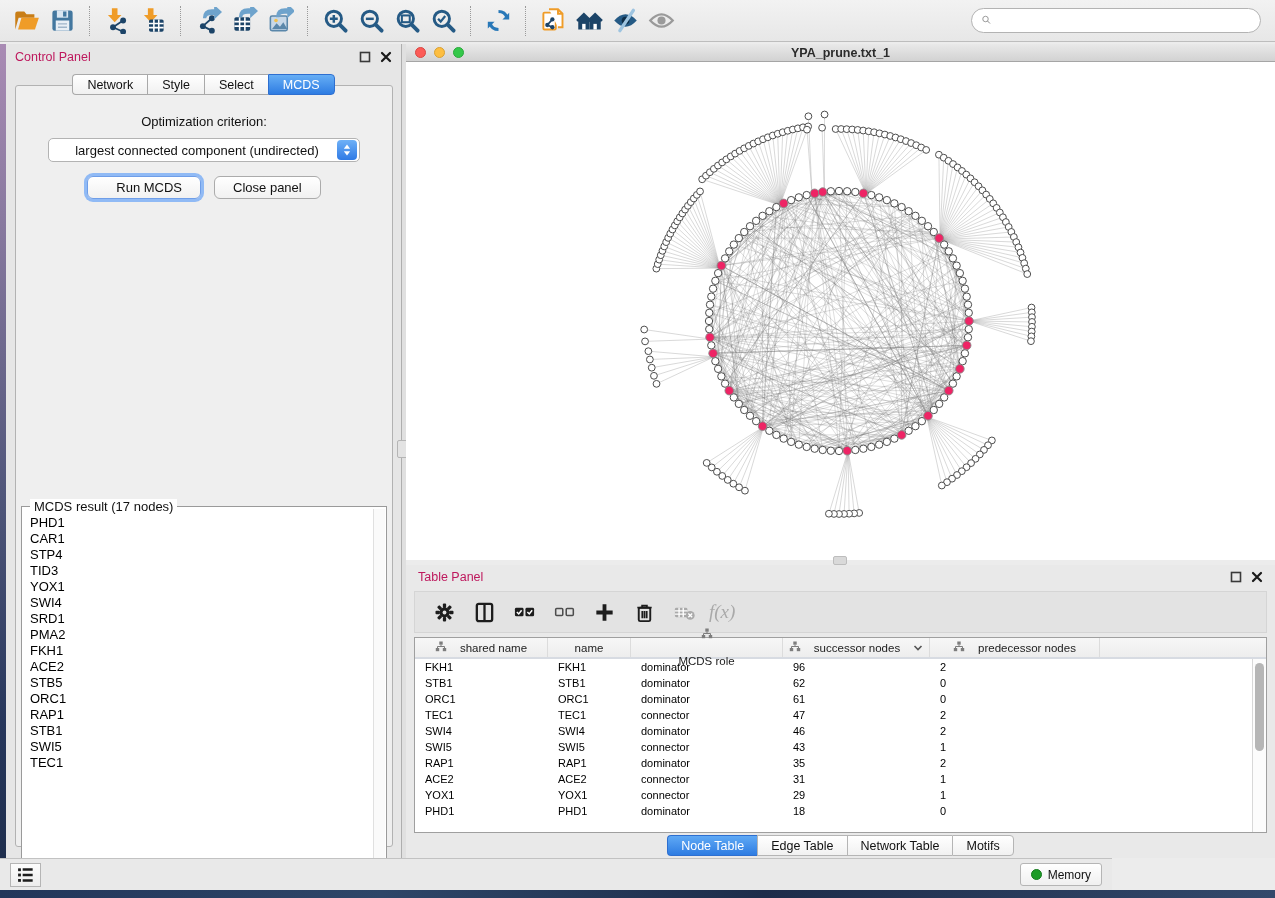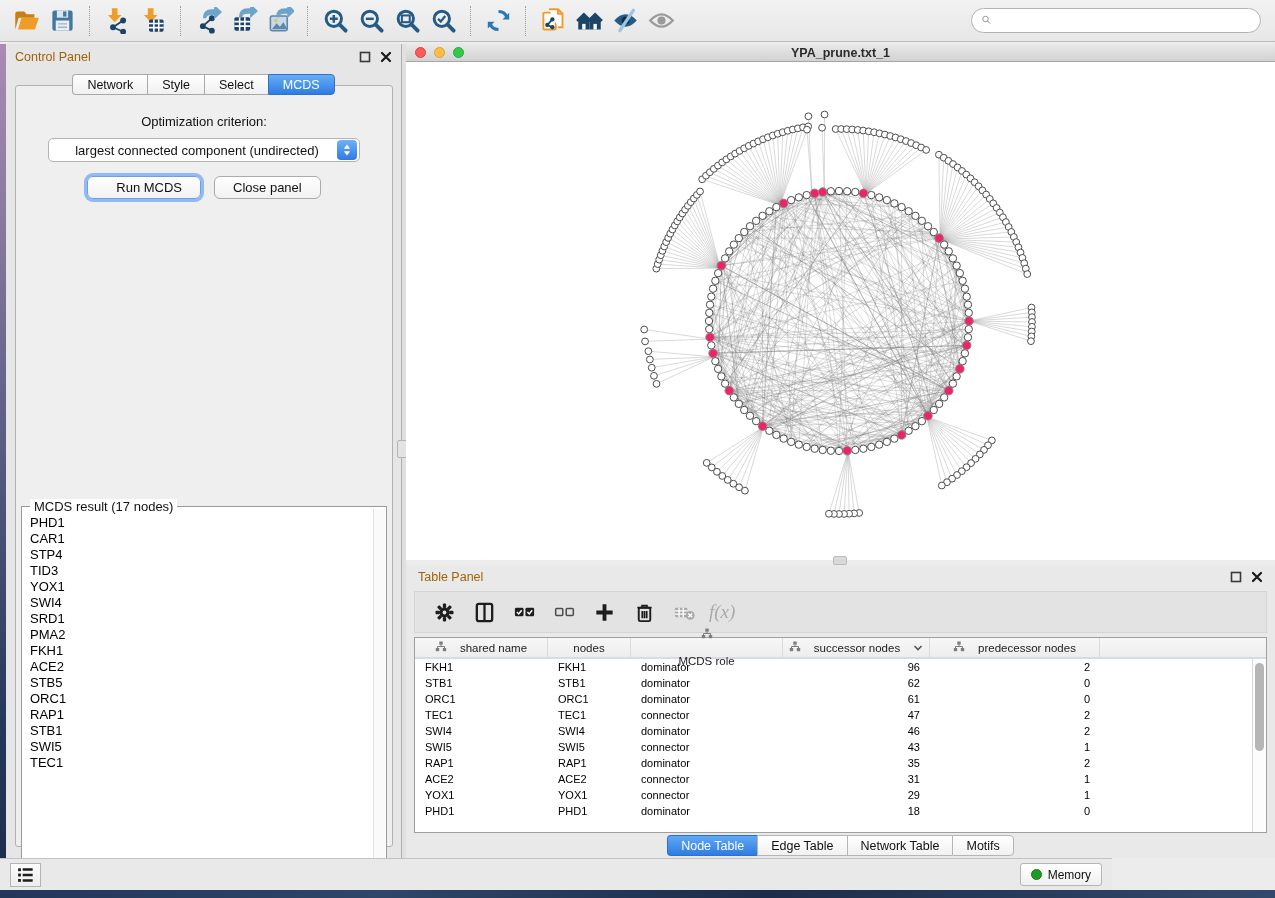--- a/index.html
+++ b/index.html
@@ -22,21 +22,21 @@
   .tb-spacer { flex:1 1 auto; }
   .searchbox { width:290px; height:25px; background:#fff; border:1px solid #b3b3b3; border-radius:13px;
     display:flex; align-items:center; padding:0 9px; margin-right:6px; }
   .searchbox input { border:none; outline:none; flex:1; font-size:12px; background:transparent;
     font-family:"Liberation Sans",sans-serif; }
 
   
   .control-panel { position:absolute; left:6px; top:44px; width:396px; height:814px;
     background:#e6e6e6; border-right:1px solid #aeaeae; }
   .panel-titlebar { height:26px; display:flex; align-items:center; padding:0 9px; }
-  .panel-title { font-size:12.5px; color:#a16207; }
+  .panel-title { font-size:12.5px; color:#be185d; }
   .panel-title-icons { margin-left:auto; display:flex; gap:9px; align-items:center; }
   .mini-ic { width:12px; height:12px; display:flex; align-items:center; justify-content:center; cursor:pointer; }
 
   .cp-tabs { position:absolute; left:0; top:30px; width:100%; display:flex; justify-content:center; z-index:3; }
   .cp-tab { height:21px; padding:0 14px; font-size:12.5px; color:#111; background:linear-gradient(#ffffff,#f0f0f0);
     border:1px solid #a9a9a9; border-right:none; display:flex; align-items:center; cursor:pointer; }
   .cp-tab:first-child { border-radius:4px 0 0 4px; }
   .cp-tab:last-child { border-right:1px solid #a9a9a9; border-radius:0 4px 4px 0; }
   .cp-tab.sel { background:linear-gradient(#66aef5,#2e7ce2); color:#fff; border-color:#2e6fd0; }
 
@@ -91,21 +91,21 @@
   .fx-label { font-size:19px; color:#a9a9a9; font-style:italic; font-family:"Liberation Serif", serif; }
 
   .grid-wrap { position:absolute; left:8px; top:72px; right:8px; height:196px; background:#fff; border:1px solid #9f9f9f; }
   .grid-header { display:flex; height:21px; background:linear-gradient(#f7f7f7,#ededed); border-bottom:2px solid #d7dbe2; }
   .gh-cell { display:flex; align-items:center; justify-content:center; gap:13px; font-size:11.5px; color:#222;
     border-right:1px solid #dcdcdc; position:relative; cursor:pointer; }
   .gh-label {}
   .grid-body { position:absolute; left:0; top:21px; right:14px; bottom:0; overflow:hidden; }
   .grid-row { display:flex; height:16px; align-items:center; cursor:default; }
   .gcell { font-size:11px; color:#000; padding:0 10px; white-space:nowrap; overflow:hidden; }
-  .gcell.num { text-align:right; }
+  .gcell.num { }
   .grid-scroll { position:absolute; right:0; top:21px; width:14px; bottom:0; background:#fcfcfc; border-left:1px solid #d8d8d8; }
   .grid-thumb { position:absolute; left:2px; top:4px; width:9px; height:88px; background:#b6b6b6; border-radius:5px; }
 
   .tp-tabs { position:absolute; left:0; bottom:2px; width:100%; display:flex; justify-content:center; }
   .tp-tab { height:21px; padding:0 13px; font-size:12.5px; color:#111; background:linear-gradient(#ffffff,#f1f1f1);
     border:1px solid #b5b5b5; border-right:none; display:flex; align-items:center; cursor:pointer; }
   .tp-tab:first-child { border-radius:4px 0 0 4px; }
   .tp-tab:last-child { border-right:1px solid #b5b5b5; border-radius:0 4px 4px 0; }
   .tp-tab.sel { background:linear-gradient(#5fa9f5,#2e7ce2); color:#fff; border-color:#2e6fd0; }
 
@@ -1174,21 +1174,21 @@
         <div class="gh-cell" style="width: 133px;">
           <span><svg width="12" height="12" viewBox="0 0 12 12">
               <rect x="4.3" y="0.5" width="3.4" height="3.2" fill="#7d7d7d"></rect>
               <rect x="0.8" y="7" width="3.4" height="3.2" fill="#7d7d7d"></rect>
               <rect x="7.8" y="7" width="3.4" height="3.2" fill="#7d7d7d"></rect>
               <path d="M6 3.7 V5.5 M2.5 7 V5.5 H9.5 V7" stroke="#7d7d7d" stroke-width="1" fill="none"></path>
             </svg></span>
           <span class="gh-label">shared name</span>
         </div>
         <div class="gh-cell" style="width: 83px;">
-          <span class="gh-label">nodes</span>
+          <span class="gh-label">name</span>
         </div>
         <div class="gh-cell" style="width: 152px; flex-direction: column;">
           <span><svg width="12" height="12" viewBox="0 0 12 12">
               <rect x="4.3" y="0.5" width="3.4" height="3.2" fill="#7d7d7d"></rect>
               <rect x="0.8" y="7" width="3.4" height="3.2" fill="#7d7d7d"></rect>
               <rect x="7.8" y="7" width="3.4" height="3.2" fill="#7d7d7d"></rect>
               <path d="M6 3.7 V5.5 M2.5 7 V5.5 H9.5 V7" stroke="#7d7d7d" stroke-width="1" fill="none"></path>
             </svg></span>
           <span class="gh-label">MCDS role</span>
         </div>

